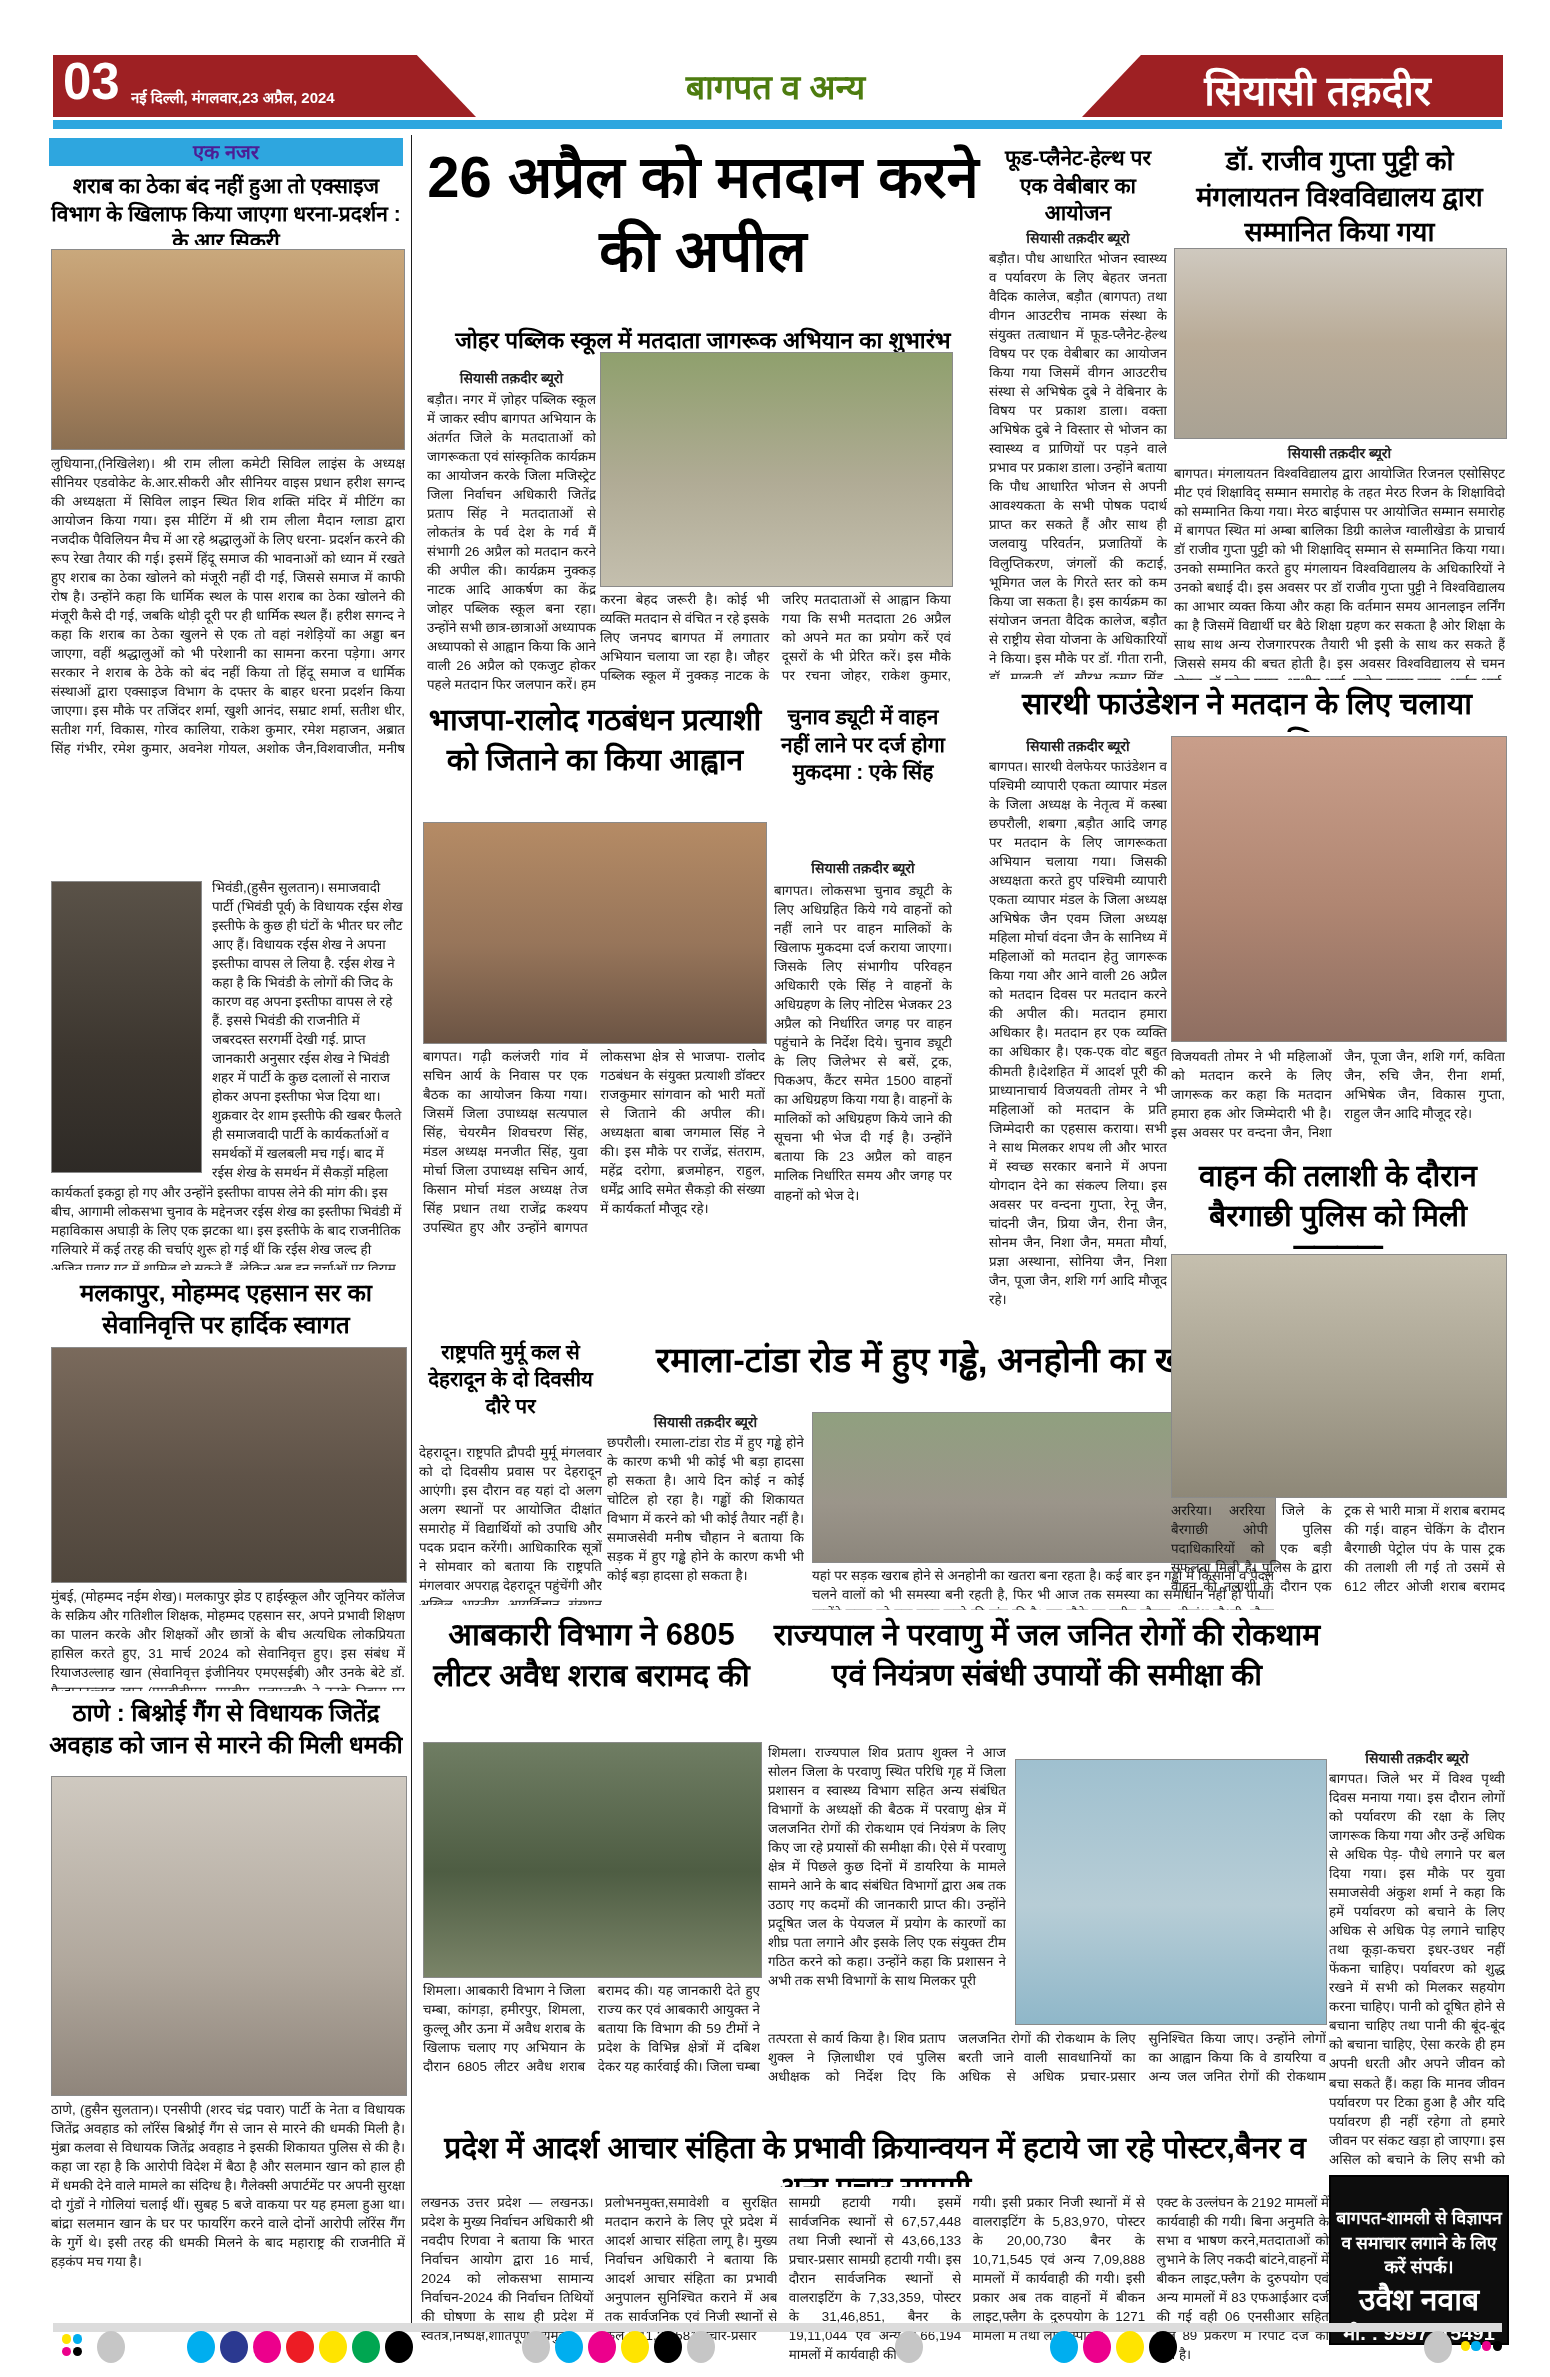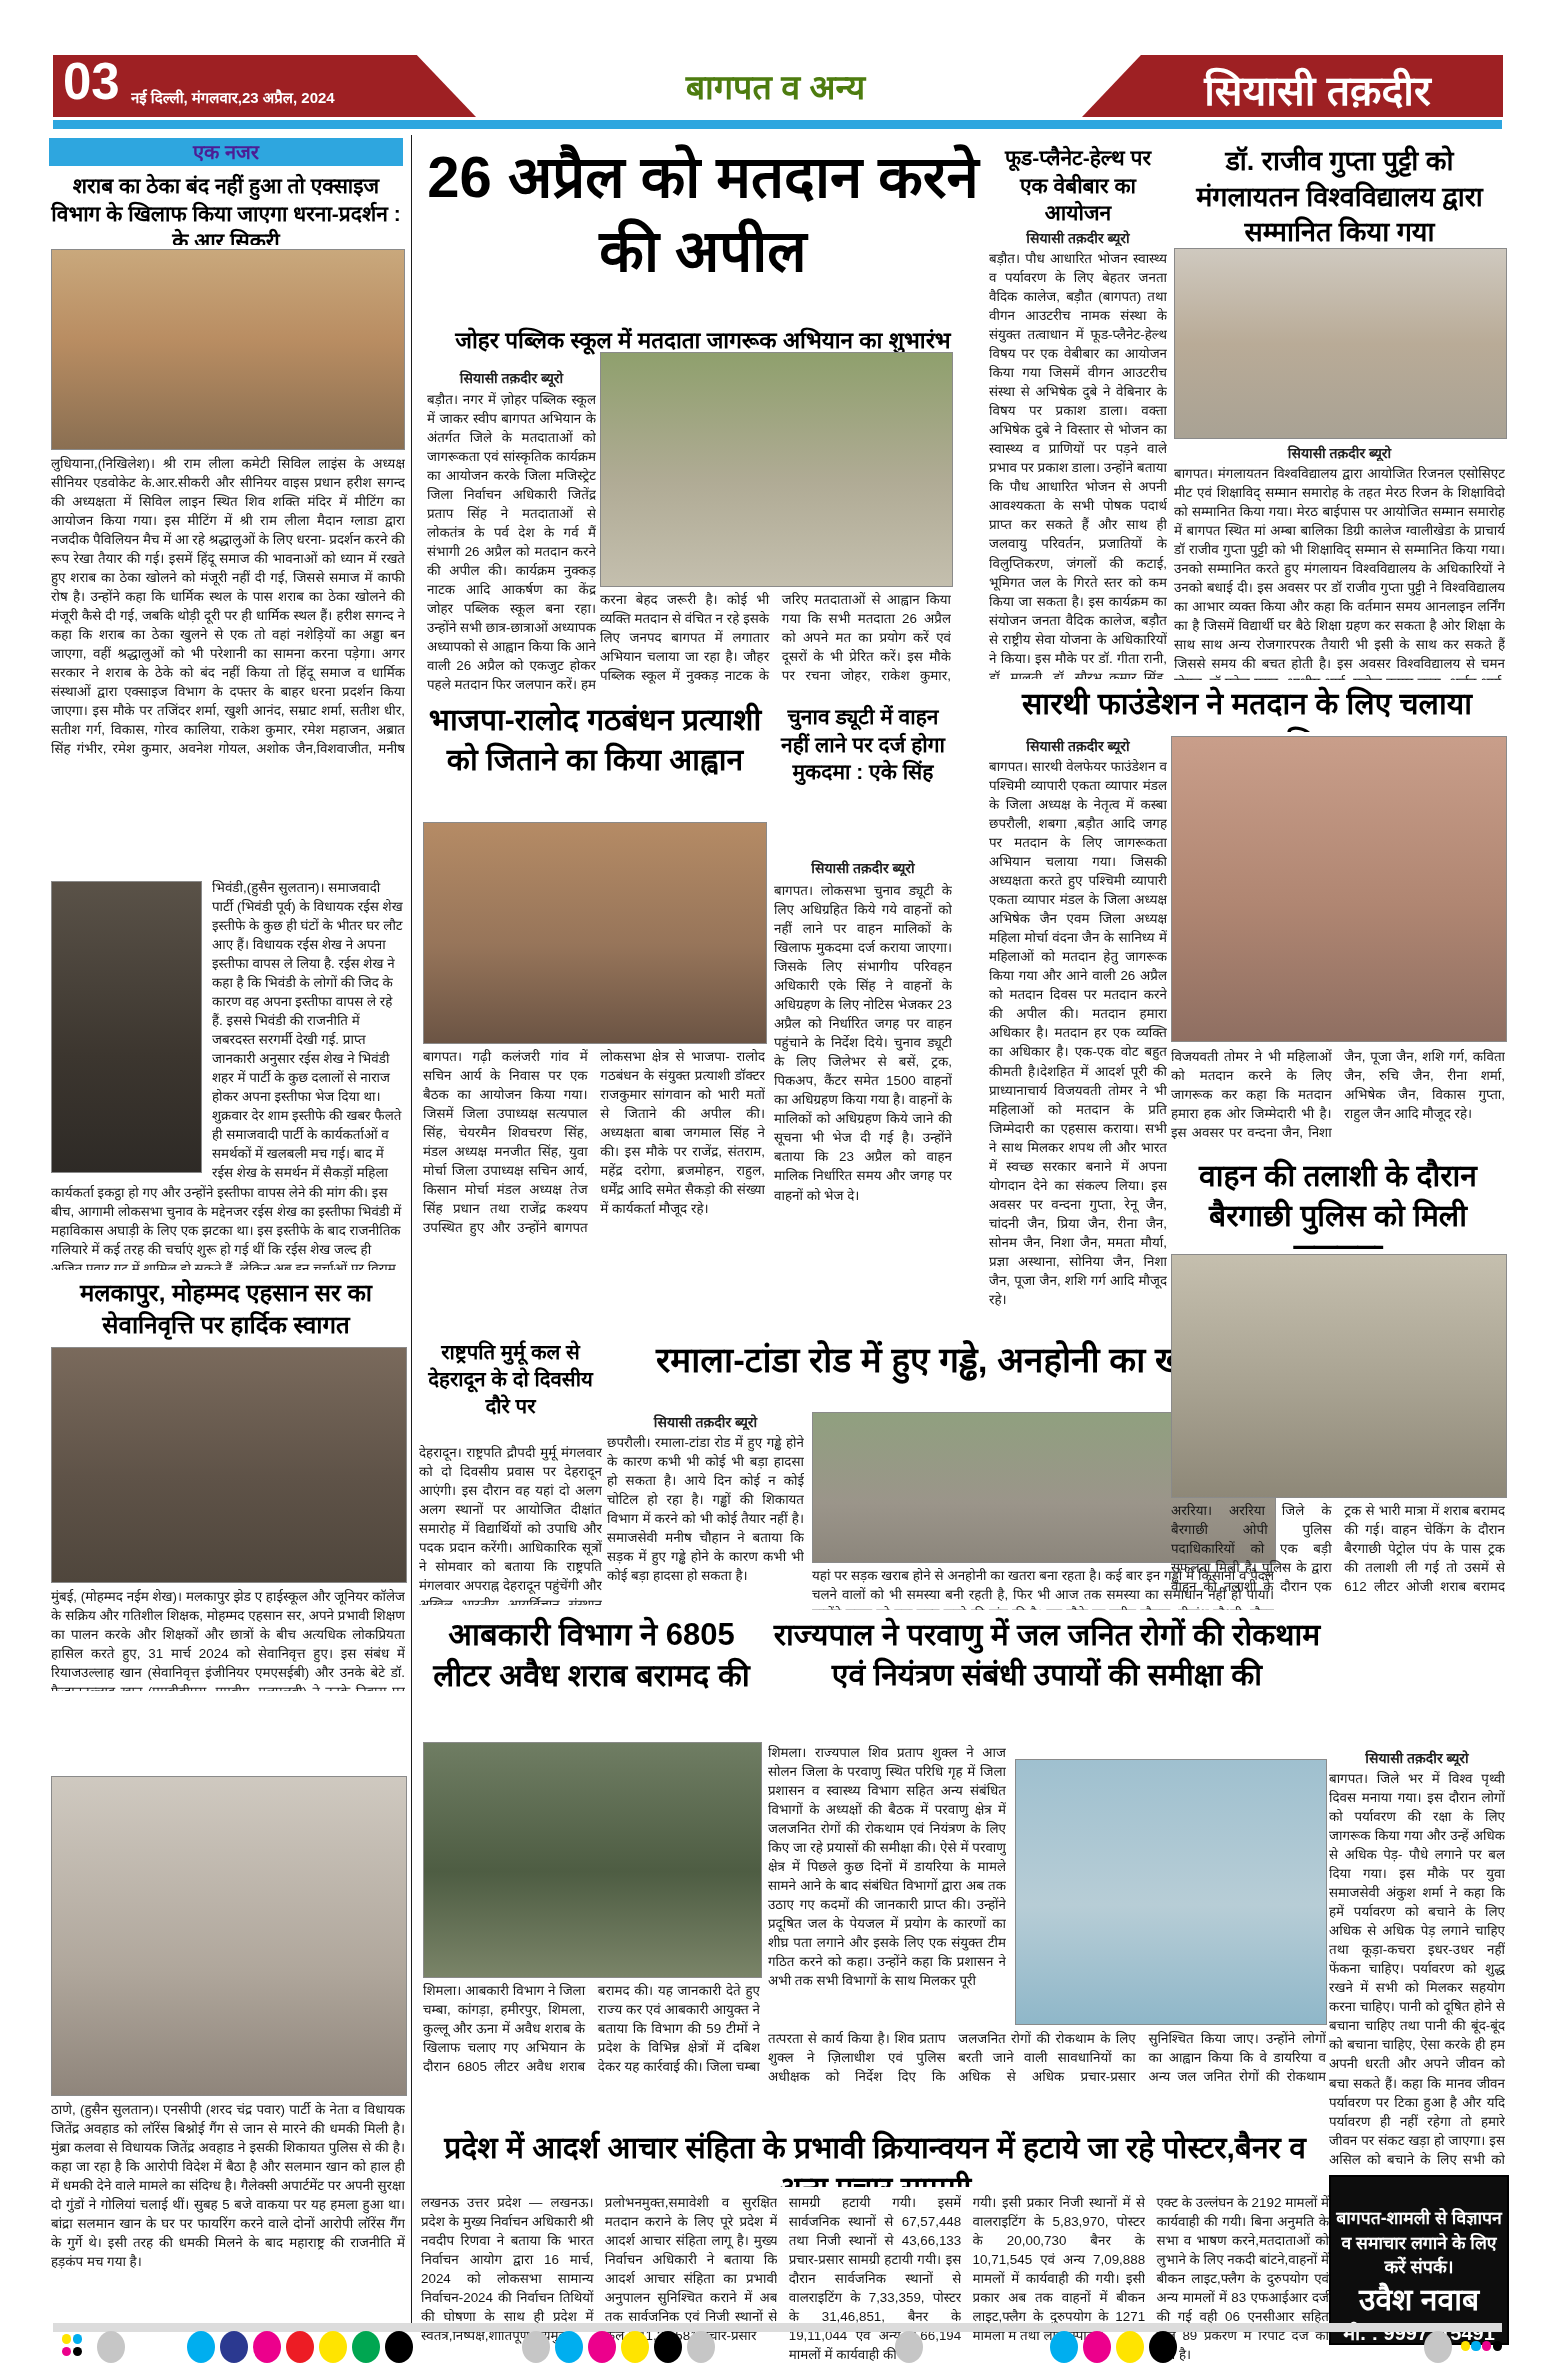--- a/index.html
+++ b/index.html
@@ -59,20 +59,21 @@
 
   <div class="abs" style="left:51px;top:878px;width:354px;height:392px;">
     <div class="photo p-port1" style="float:left;width:149px;height:290px;margin:2.8px 10px 4.2px 0;"></div>
     <span class="body-txt">भिवंडी,(हुसैन सुलतान)। समाजवादी पार्टी (भिवंडी पूर्व) के विधायक रईस शेख इस्तीफे के कुछ ही घंटों के भीतर घर लौट आए हैं। विधायक रईस शेख ने अपना इस्तीफा वापस ले लिया है. रईस शेख ने कहा है कि भिवंडी के लोगों की जिद के कारण वह अपना इस्तीफा वापस ले रहे हैं. इससे भिवंडी की राजनीति में जबरदस्त सरगर्मी देखी गई. प्राप्त जानकारी अनुसार रईस शेख ने भिवंडी शहर में पार्टी के कुछ दलालों से नाराज होकर अपना इस्तीफा भेज दिया था। शुक्रवार देर शाम इस्तीफे की खबर फैलते ही समाजवादी पार्टी के कार्यकर्ताओं व समर्थकों में खलबली मच गई। बाद में रईस शेख के समर्थन में सैकड़ों महिला कार्यकर्ता इकट्ठा हो गए और उन्होंने इस्तीफा वापस लेने की मांग की। इस बीच, आगामी लोकसभा चुनाव के मद्देनजर रईस शेख का इस्तीफा भिवंडी में महाविकास अघाड़ी के लिए एक झटका था। इस इस्तीफे के बाद राजनीतिक गलियारे में कई तरह की चर्चाएं शुरू हो गई थीं कि रईस शेख जल्द ही अजित पवार गुट में शामिल हो सकते हैं. लेकिन अब इन चर्चाओं पर विराम लग गया है. क्योंकि रईस शेख ने अपना इस्तीफा वापस ले लिया है. भिवंडी लोकसभा क्षेत्र में एनसीपी शरद चंद्र पवार के सुरेश उर्फ बाल्यामामा म्हात्रे महाविकास अघाड़ी से चुनावी मैदान में उतरे हैं। उनके खिलाफ महायुति से बीजेपी उम्मीदवार कपिल पाटिल चुनाव लड़ रहे हैं.</span>
   </div>
 
   <div class="abs hl" style="left:49px;top:1277px;width:354px;height:65px;font-size:24px;">मलकापुर, मोहम्मद एहसान सर का सेवानिवृत्ति पर हार्दिक स्वागत</div>
   <div class="abs photo p-curt" style="left:51px;top:1347px;width:354px;height:234px;"></div>
   <div class="abs body-txt" style="left:51px;top:1587px;width:354px;height:104px;">मुंबई, (मोहम्मद नईम शेख)। मलकापुर झेड ए हाईस्कूल और जूनियर कॉलेज के सक्रिय और गतिशील शिक्षक, मोहम्मद एहसान सर, अपने प्रभावी शिक्षण का पालन करके और शिक्षकों और छात्रों के बीच अत्यधिक लोकप्रियता हासिल करते हुए, 31 मार्च 2024 को सेवानिवृत्त हुए। इस संबंध में रियाजउल्लाह खान (सेवानिवृत्त इंजीनियर एमएसईबी) और उनके बेटे डॉ. फैजानउल्लाह खान (एमबीबीएस, एमबीए, एलएलबी) ने उनके निवास पर गुलदस्ता देकर स्वागत किया और शुभकामनाएं व्यक्त करते हुए दुआएं दीं।</div>
 
+  <div class="abs hl" style="left:49px;top:1697px;width:354px;height:73px;font-size:24px;">ठाणे : बिश्नोई गैंग से विधायक जितेंद्र अवहाड को जान से मारने की मिली धमकी</div>
   <div class="abs photo p-port2" style="left:51px;top:1776px;width:354px;height:318px;"></div>
   <div class="abs body-txt" style="left:51px;top:2100px;width:354px;height:185px;">ठाणे, (हुसैन सुलतान)। एनसीपी (शरद चंद्र पवार) पार्टी के नेता व विधायक जितेंद्र अवहाड को लॉरेंस बिश्नोई गैंग से जान से मारने की धमकी मिली है। मुंब्रा कलवा से विधायक जितेंद्र अवहाड ने इसकी शिकायत पुलिस से की है। कहा जा रहा है कि आरोपी विदेश में बैठा है और सलमान खान को हाल ही में धमकी देने वाले मामले का संदिग्ध है। गैलेक्सी अपार्टमेंट पर अपनी सुरक्षा दो गुंडों ने गोलियां चलाई थीं। सुबह 5 बजे वाकया पर यह हमला हुआ था। बांद्रा सलमान खान के घर पर फायरिंग करने वाले दोनों आरोपी लॉरेंस गैंग के गुर्गे थे। इसी तरह की धमकी मिलने के बाद महाराष्ट्र की राजनीति में हड़कंप मच गया है।</div>
 
   <div class="abs hl" style="left:423px;top:140px;width:560px;height:182px;font-size:58px;line-height:1.28;">26 अप्रैल को मतदान करने की अपील</div>
   <div class="abs hl" style="left:423px;top:326px;width:560px;height:35px;font-size:22.5px;">जोहर पब्लिक स्कूल में मतदाता जागरूक अभियान का शुभारंभ</div>
   <div class="abs byline" style="left:427px;top:368px;width:169px;height:20px;">सियासी तक़दीर ब्यूरो</div>
   <div class="abs photo p-walk" style="left:600px;top:352px;width:351px;height:233px;"></div>
   <div class="abs body-txt" style="left:427px;top:390px;width:169px;height:303px;">बड़ौत। नगर में ज़ोहर पब्लिक स्कूल में जाकर स्वीप बागपत अभियान के अंतर्गत जिले के मतदाताओं को जागरूकता एवं सांस्कृतिक कार्यक्रम का आयोजन करके जिला मजिस्ट्रेट जिला निर्वाचन अधिकारी जितेंद्र प्रताप सिंह ने मतदाताओं से लोकतंत्र के पर्व देश के गर्व मैं संभागी 26 अप्रैल को मतदान करने की अपील की। कार्यक्रम नुक्कड़ नाटक आदि आकर्षण का केंद्र जोहर पब्लिक स्कूल बना रहा। उन्होंने सभी छात्र-छात्राओं अध्यापक अध्यापको से आह्वान किया कि आने वाली 26 अप्रैल को एकजुट होकर पहले मतदान फिर जलपान करें। हम सब लोगों को अपने मत का प्रयोग</div>
   <div class="abs body-txt cols2" style="left:600px;top:590px;width:351px;height:104px;">
     <span>करना बेहद जरूरी है। कोई भी व्यक्ति मतदान से वंचित न रहे इसके लिए जनपद बागपत में लगातार अभियान चलाया जा रहा है। जौहर पब्लिक स्कूल में नुक्कड़ नाटक के जरिए मतदाताओं से आह्वान किया गया कि सभी मतदाता 26 अप्रैल को अपने मत का प्रयोग करें एवं दूसरों के भी प्रेरित करें। इस मौके पर रचना जोहर, राकेश कुमार, सुरेश कुमार, अंजली देवी, सुभाष कुमार के अलावा काफी संख्या में छात्र-छात्राएं मौजूद रहे।</span>

